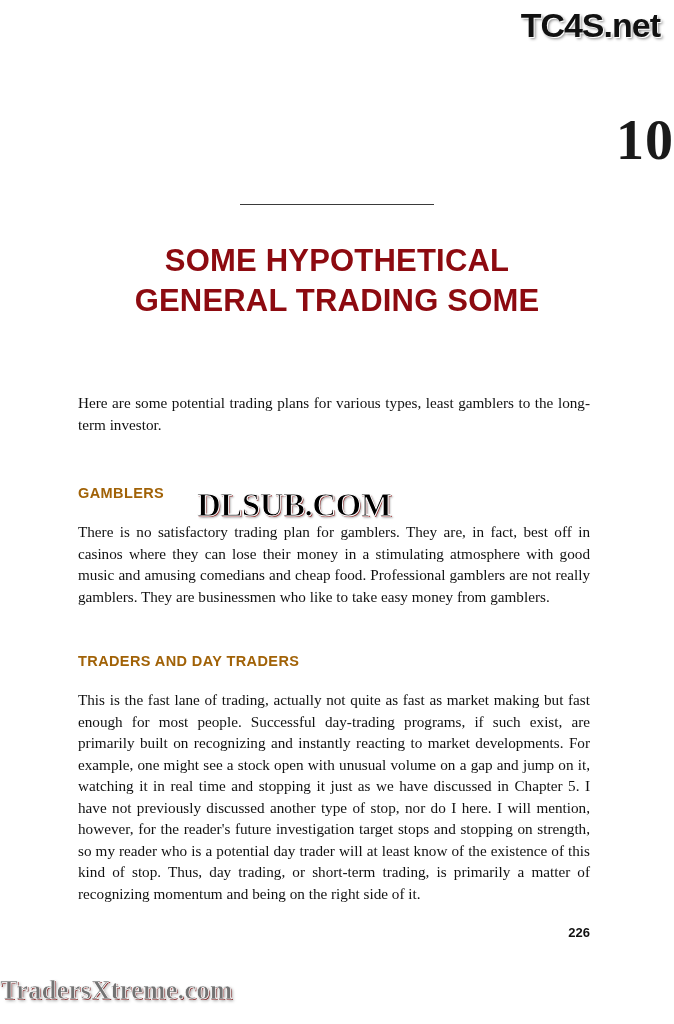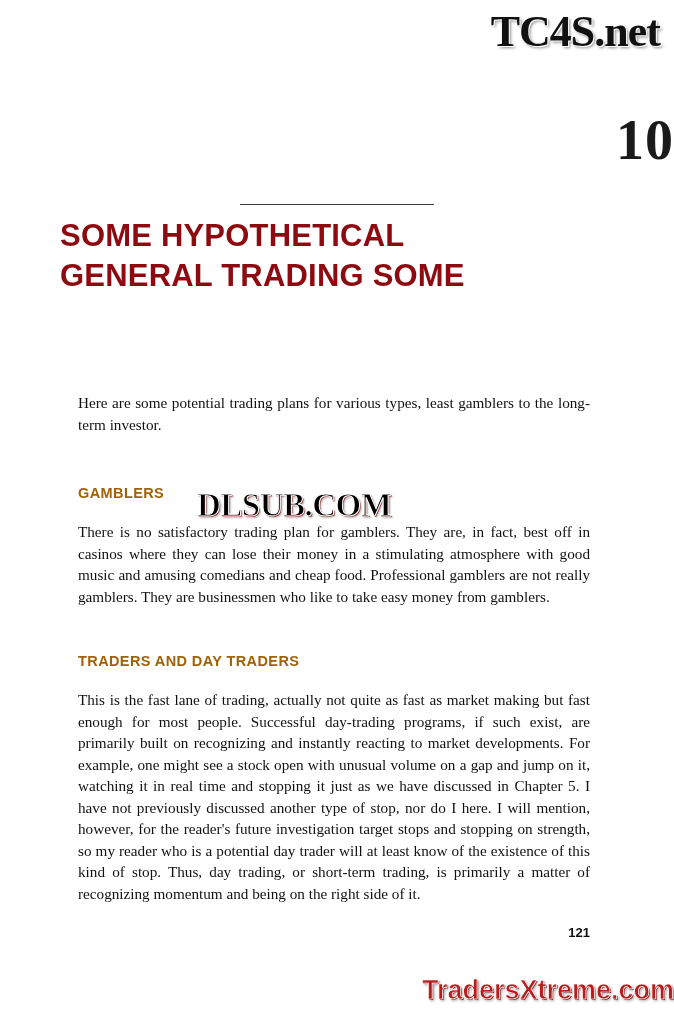--- a/index.html
+++ b/index.html
@@ -18,23 +18,23 @@
   .page {
     position: absolute;
     inset: 0;
     background: #ffffff;
   }
   
   .site-mark {
     position: absolute;
     top: 6px;
     right: 14px;
-    font-family: Liberation Serif, serif;
+    font-family: Liberation Sans, sans-serif;
     font-weight: bold;
-    font-size: 44px;
+    font-size: 34px;
     letter-spacing: -1px;
     color: #111111;
     text-shadow:
       1px 1px 0 #ffffff,
       2px 2px 3px rgba(0,0,0,0.45);
   }
   
   .chapter-number {
     position: absolute;
     top: 108px;
@@ -50,24 +50,24 @@
   .rule {
     position: absolute;
     top: 204px;
     left: 240px;
     width: 194px;
     height: 1px;
     background: #3a3a3a;
   }
   .chapter-title {
     position: absolute;
-    top: 216px;
+    top: 241px;
     left: 60px;
     right: 60px;
-    text-align: left;
+    text-align: center;
     font-family: "Liberation Sans", sans-serif;
     font-weight: bold;
     font-size: 31px;
     line-height: 40px;
     color: #8d0a10;
     letter-spacing: 0.2px;
   }
   .chapter-title .line2 {
     display: block;
   }
@@ -125,25 +125,25 @@
     font-family: "Liberation Sans", serif;
     font-weight: bold;
     font-size: 13px;
     color: #111111;
   }
   .footer-mark {
     position: absolute;
     left: 0;
     right: 0;
     top: 975px;
-    text-align: right;
-    font-family: Liberation Sans, sans-serif;
+    text-align: left;
+    font-family: Liberation Serif, serif;
     font-weight: bold;
     font-size: 27px;
-    color: #b91c1c;
+    color: #737373;
     -webkit-text-stroke: 0.7px #ffffff;
     text-shadow:
       0 0 2px #ffffff,
       1px 1px 0 #6d0000,
       2px 2px 3px rgba(0,0,0,0.35);
   }
 </style>
 </head>
 <body>
 
@@ -176,17 +176,17 @@
 
     <h2 class="section">TRADERS AND DAY TRADERS</h2>
 
     <div class="sp-after-h2"></div>
 
     <p class="para">This is the fast lane of trading, actually not quite as fast as market making but fast enough for most people. Successful day-trading programs, if such exist, are primarily built on recognizing and instantly reacting to market developments. For example, one might see a stock open with unusual volume on a gap and jump on it, watching it in real time and stopping it just as we have discussed in Chapter 5. I have not previously discussed another type of stop, nor do I here. I will mention, however, for the reader's future investigation target stops and stopping on strength, so my reader who is a potential day trader will at least know of the existence of this kind of stop. Thus, day trading, or short-term trading, is primarily a matter of recognizing momentum and being on the right side of it.</p>
   </div>
 
   <div class="watermark">DLSUB.COM</div>
 
-  <div class="page-number">121</div>
+  <div class="page-number">226</div>
 
   <div class="footer-mark">TradersXtreme.com</div>
 
 </div>
 
 </body></html>

